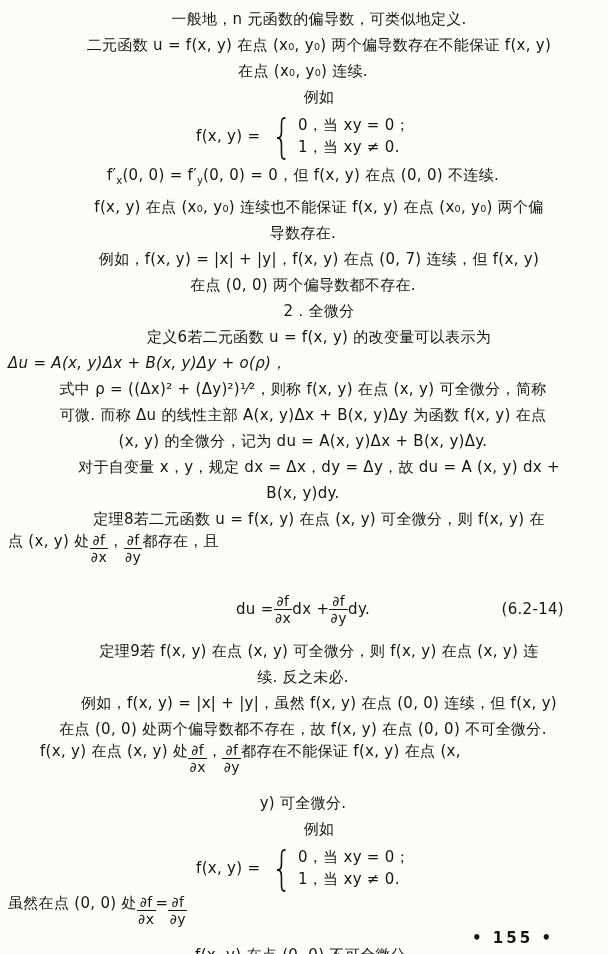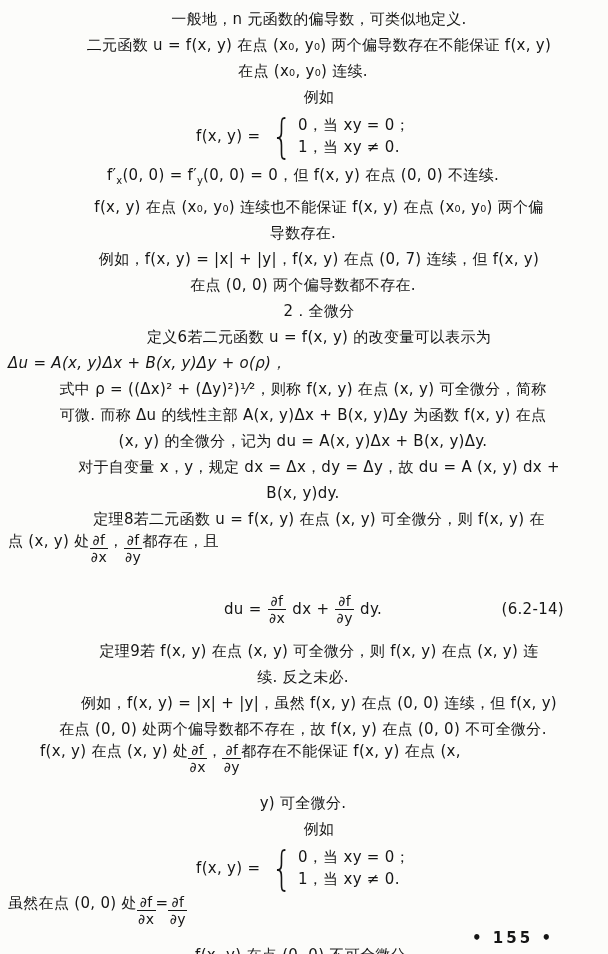--- a/index.html
+++ b/index.html
@@ -28,21 +28,21 @@
   }
   .cases .rows { display:flex; flex-direction:column; line-height:22px; }
 
   .fline { display:flex; align-items:flex-start; height:48px; white-space:nowrap; letter-spacing:0.3px; }
   .fline.indent { padding-left:32px; }
 
   .frac { display:inline-flex; flex-direction:column; align-items:center; line-height:16px; font-size:14px; }
   .frac .num { border-bottom:1.5px solid #151515; padding:0 3px; }
   .frac .den { padding:0 1px; }
 
-  .eq { position:relative; display:flex; align-items:center; justify-content:center; height:58px; gap:6px; letter-spacing:0.3px; }
+  .eq { position:relative; display:flex; align-items:center; justify-content:center; height:58px; letter-spacing:0.3px; }
   .eq .eqno { position:absolute; right:34px; }
 
   .pageno { position:absolute; right:54px; bottom:7px; letter-spacing:3px; font-weight:bold; }
 </style>
 </head>
 <body>
 
 <div class="line indent">一般地，n 元函数的偏导数，可类似地定义.</div>
 <div class="line indent">二元函数 u = f(x, y) 在点 (x₀, y₀) 两个偏导数存在不能保证 f(x, y)</div>
 <div class="line">在点 (x₀, y₀) 连续.</div>

